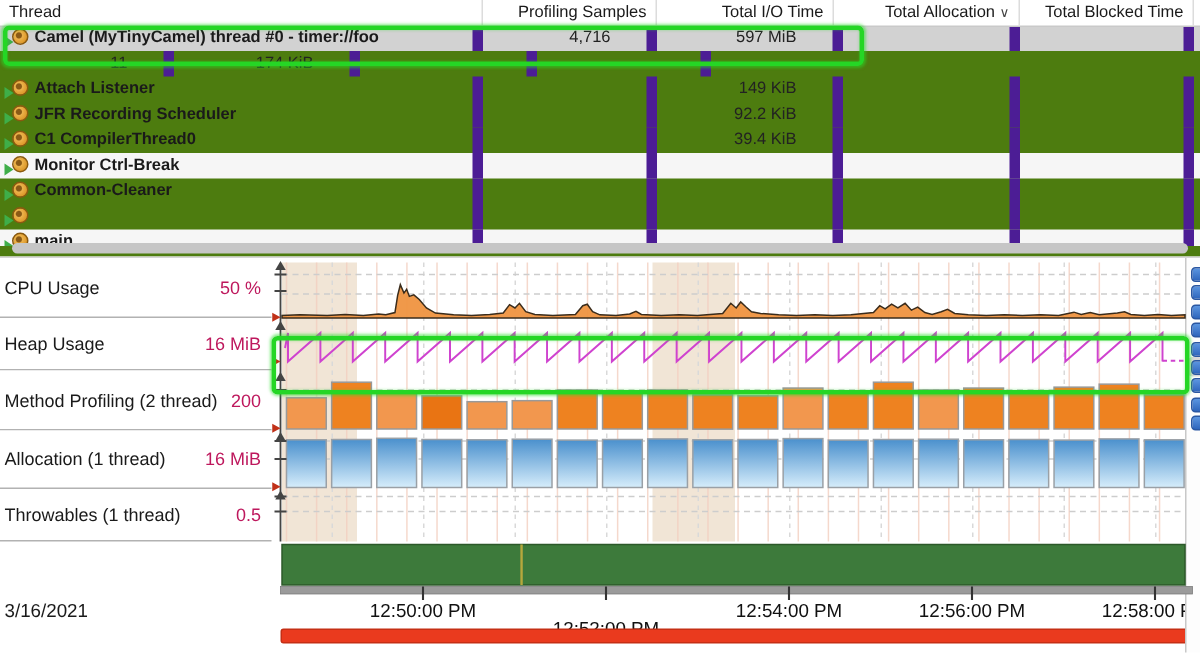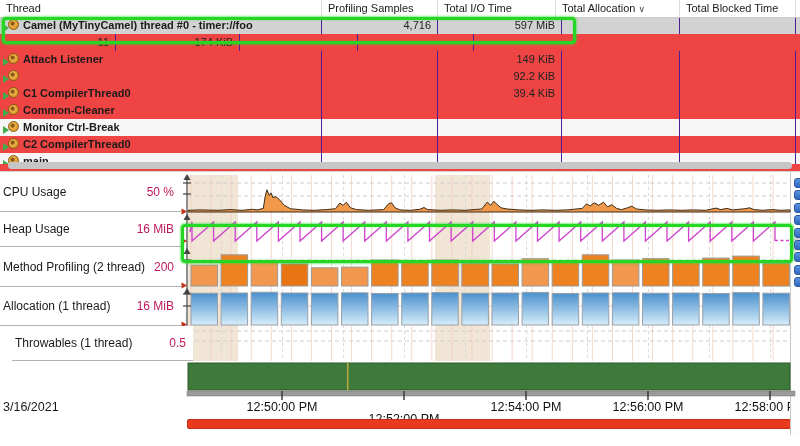--- a/index.html
+++ b/index.html
@@ -1,28 +1,28 @@
 <!DOCTYPE html>
 <html><head>
 <meta charset="utf-8">
 <style>
   html,body{margin:0;padding:0;background:#fff;}
   .screen{position:relative;width:800px;height:446px;overflow:hidden;background:#fff;
           font-family:"Liberation Sans","DejaVu Sans",sans-serif;color:#1a1a1a;}
   
-  .ttable{position:absolute;left:0;top:0;width:800px;height:172px;background:#ef4444;}
+  .ttable{position:absolute;left:0;top:0;width:800px;height:172px;background:#4d7c0f;}
   .thead{position:absolute;left:0;top:0;height:17px;width:800px;border-bottom:1px solid #c9c9c9;
          font-size:11px;display:flex;background:#fff;z-index:2;}
   .hc{box-sizing:border-box;border-right:1px solid #dcdcdc;padding:2px 6px 0 6px;white-space:nowrap;overflow:hidden;}
-  .hc.num{}
+  .hc.num{text-align:right;}
   .c0{width:322px;} .c1{width:116px;} .c2{width:124px;} .c3{width:118px;} .c4{width:116px;}
   .tbody{position:absolute;left:0;top:17px;width:800px;height:147px;overflow:hidden;}
   .trow{display:flex;height:17px;font-size:11px;align-items:center;}
-  .trow .cell{box-sizing:border-box;border-right:1px solid #4c1d95;height:17px;line-height:17px;
-              padding:0 6px;white-space:nowrap;overflow:hidden;}
+  .trow .cell{box-sizing:border-box;border-right:7px solid #4c1d95;height:17px;line-height:17px;
+              padding:0 24px;white-space:nowrap;overflow:hidden;}
   .trow .cell.num{text-align:right;font-weight:400;color:#222;}
   .trow .cell.name{padding-left:2px;font-weight:700;display:flex;align-items:center;gap:1px;}
   .trow.sel{background:#d2d2d2;}
   .trow.stripe{background:#f6f6f6;}
   .runicon{width:0;height:0;border-left:6px solid #3fae49;border-top:4px solid transparent;
            border-bottom:4px solid transparent;display:inline-block;margin:5px 0 0 1px;flex:none;}
   .ball{width:9px;height:9px;border-radius:50%;flex:none;margin:-3px 3px 0 -2px;
         background:radial-gradient(circle at 40% 40%,#8a5a16 0 22%,#ecb24a 32%,#d78f1f 85%);
         border:1px solid #8a5a10;}
   .hsb{position:absolute;left:8px;top:162px;width:784px;height:7px;border-radius:4px;background:#c6c6c6;}
@@ -87,64 +87,64 @@
           </div>
           <div class="cell num c1"></div>
           <div class="cell num c2">149 KiB</div>
           <div class="cell num c3"></div>
           <div class="cell num c4"></div>
         </div>
         <div class="trow">
           <div class="cell name c0">
             <span class="runicon"></span>
             <span class="ball"></span>
+            <span>JFR Recording Scheduler</span>
           </div>
           <div class="cell num c1"></div>
           <div class="cell num c2">92.2 KiB</div>
           <div class="cell num c3"></div>
           <div class="cell num c4"></div>
         </div>
         <div class="trow">
           <div class="cell name c0">
             <span class="runicon"></span>
             <span class="ball"></span>
             <span>C1 CompilerThread0</span>
           </div>
           <div class="cell num c1"></div>
           <div class="cell num c2">39.4 KiB</div>
           <div class="cell num c3"></div>
           <div class="cell num c4"></div>
         </div>
+        <div class="trow stripe">
+          <div class="cell name c0">
+            <span class="runicon"></span>
+            <span class="ball"></span>
+            <span>Monitor Ctrl-Break</span>
+          </div>
+          <div class="cell num c1"></div>
+          <div class="cell num c2"></div>
+          <div class="cell num c3"></div>
+          <div class="cell num c4"></div>
+        </div>
         <div class="trow">
           <div class="cell name c0">
             <span class="runicon"></span>
             <span class="ball"></span>
             <span>Common-Cleaner</span>
           </div>
           <div class="cell num c1"></div>
           <div class="cell num c2"></div>
           <div class="cell num c3"></div>
           <div class="cell num c4"></div>
         </div>
-        <div class="trow stripe">
-          <div class="cell name c0">
-            <span class="runicon"></span>
-            <span class="ball"></span>
-            <span>Monitor Ctrl-Break</span>
-          </div>
-          <div class="cell num c1"></div>
-          <div class="cell num c2"></div>
-          <div class="cell num c3"></div>
-          <div class="cell num c4"></div>
-        </div>
-        <div class="trow">
-          <div class="cell name c0">
-            <span class="runicon"></span>
-            <span class="ball"></span>
-            <span>C2 CompilerThread0</span>
+        <div class="trow">
+          <div class="cell name c0">
+            <span class="runicon"></span>
+            <span class="ball"></span>
           </div>
           <div class="cell num c1"></div>
           <div class="cell num c2"></div>
           <div class="cell num c3"></div>
           <div class="cell num c4"></div>
         </div>
         <div class="trow stripe">
           <div class="cell name c0">
             <span class="runicon"></span>
             <span class="ball"></span>
@@ -299,21 +299,21 @@
       <span class="tick">16 MiB</span>
     </div>
     <div class="lrow" style="top:75px;height:40px;">
       <span class="lab">Method Profiling (2 thread)</span>
       <span class="tick">200</span>
     </div>
     <div class="lrow" style="top:115px;height:39px;">
       <span class="lab">Allocation (1 thread)</span>
       <span class="tick">16 MiB</span>
     </div>
-    <div class="lrow" style="top:154px;height:35px;margin-left:12px;">
+    <div class="lrow" style="top:154px;height:35px;">
       <span class="lab">Throwables (1 thread)</span>
       <span class="tick">0.5</span>
     </div>
     <div class="daterow">3/16/2021</div>
 
     <div id="timelabs">
         <div class="timelab" style="left: 227px;">12:50:00 PM</div>
         <div class="timelab" style="left: 349px; margin-top: 12px;">12:52:00 PM</div>
         <div class="timelab" style="left: 471px;">12:54:00 PM</div>
         <div class="timelab" style="left: 593px;">12:56:00 PM</div>

